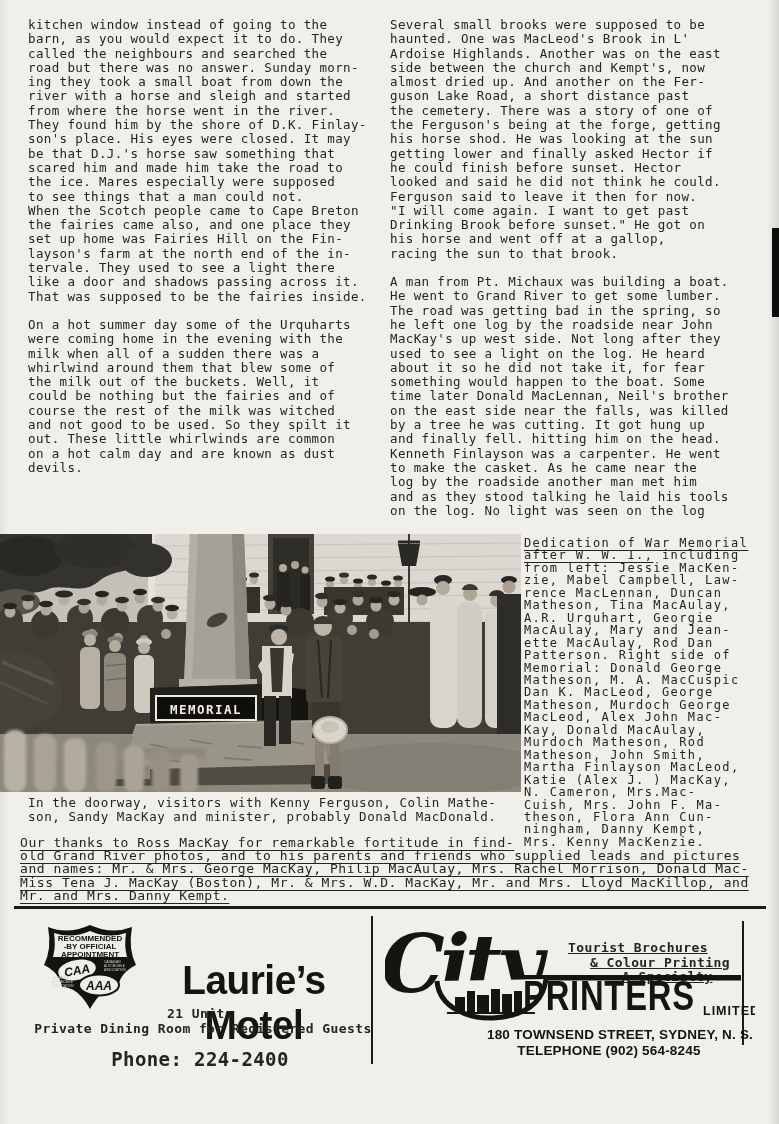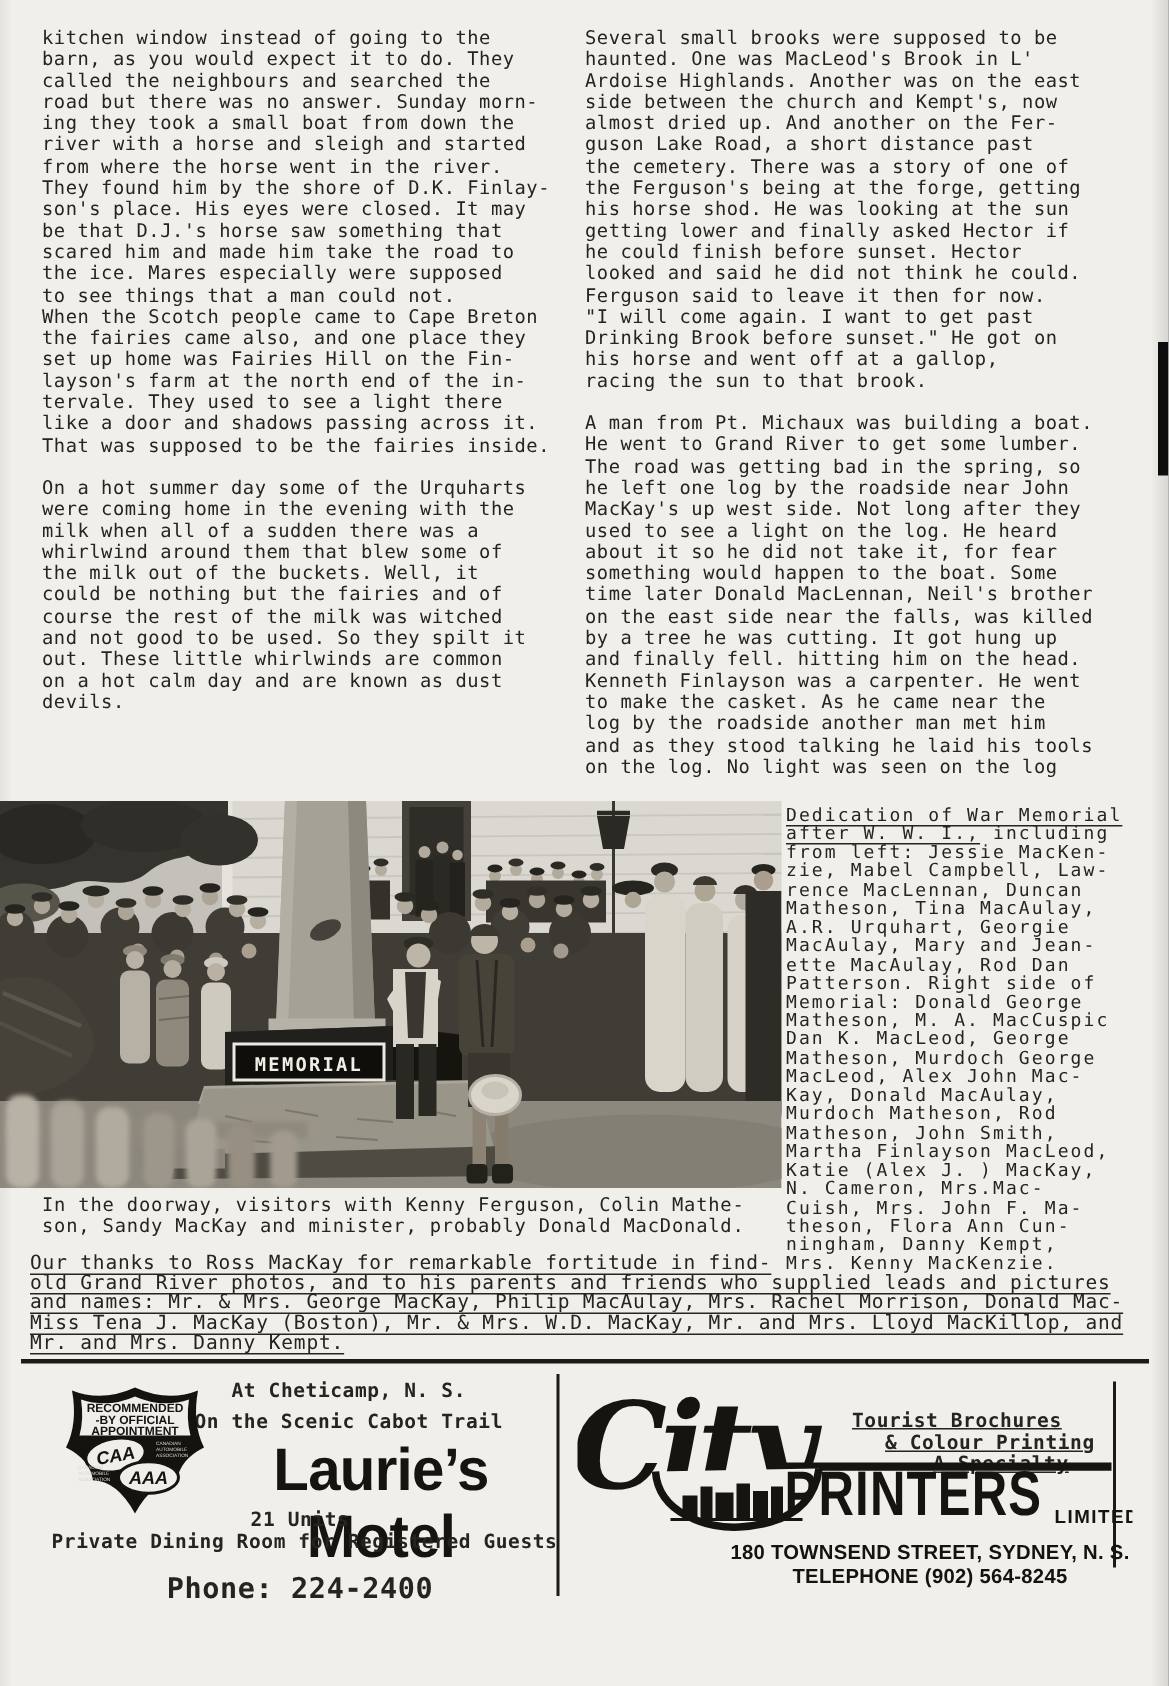--- a/index.html
+++ b/index.html
@@ -376,22 +376,20 @@
 old Grand River photos, and to his parents and friends who supplied leads and pictures
 and names: Mr. &amp; Mrs. George MacKay, Philip MacAulay, Mrs. Rachel Morrison, Donald Mac-
 Miss Tena J. MacKay (Boston), Mr. &amp; Mrs. W.D. MacKay, Mr. and Mrs. Lloyd MacKillop, and
 Mr. and Mrs. Danny Kempt.</div>
 
   <div class="abs rule" style="left:14px; top:906px; width:752px; height:2.5px;"></div>
 
   <div class="abs rule" style="left:371px; top:916px; width:2px; height:148px;"></div>
   <div class="abs rule" style="left:742px; top:921px; width:2px; height:124px;"></div>
 
-  <div class="abs ad-head mono-b ctr" style="left:60px; top:920px; width:345px;">At Cheticamp, N. S.</div>
-  <div class="abs ad-head mono-b ctr" style="left:60px; top:941px; width:345px;">On the Scenic Cabot Trail</div>
   <div class="abs motel-name ctr" style="left:140px; top:958px; width:235px;">Laurie’s Motel</div>
   <div class="abs ad-head mono-b ctr" style="left:20px; top:1006px; width:360px;">21 Units</div>
   <div class="abs ad-head mono-b ctr" style="left:18px; top:1021px; width:370px;">Private Dining Room for Registered Guests</div>
   <div class="abs ad-head mono-b ctr" style="left:20px; top:1048px; width:360px; font-size:19px;">Phone: 224-2400</div>
 
   <div class="abs" style="left:40px; top:921px; width:100px; height:92px;">
     <svg viewBox="0 0 100 92" width="100" height="92">
       <path d="M8,6 Q28,14 50,4 Q72,14 92,6 Q88,28 96,44 Q80,52 78,66 Q62,66 50,88 Q38,66 22,66 Q20,52 4,44 Q12,28 8,6 Z" fill="#14130f"></path>
       <path d="M14,12 Q32,18 50,10 Q68,18 86,12 Q84,25 87,36 L13,36 Q16,25 14,12 Z" fill="#efeeea"></path>
       <g font-family="'Liberation Sans',sans-serif" font-weight="bold" font-size="8" fill="#15140f" text-anchor="middle">
@@ -435,16 +433,16 @@
         <rect x="117" y="75" width="10" height="19"></rect>
           <rect x="129" y="72" width="8" height="22"></rect>
       </g>
       <line x1="62" y1="94" x2="150" y2="94" stroke="#15140f" stroke-width="2"></line>
       <text transform="translate(138,91) scale(0.78,1)" x="0" y="0" font-family="'Liberation Sans',sans-serif" font-weight="bold" font-size="42" letter-spacing="1" fill="#15140f">PRINTERS</text>
       <text x="318" y="96" font-family="'Liberation Sans',sans-serif" font-weight="bold" font-size="12.5" letter-spacing="1" fill="#15140f">LIMITED</text>
     </svg>
   </div>
 
   <div class="abs addr ctr" style="left:475px; top:1027px; width:290px;">180 TOWNSEND STREET, SYDNEY, N. S.</div>
-  <div class="abs addr ctr" style="left:475px; top:1043px; width:290px;">TELEPHONE (902) 564-8245</div>
+  <div class="abs addr ctr" style="left:464px; top:1043px; width:290px;">TELEPHONE (902) 564-8245</div>
 
   <div class="abs black-tab" style="left:772px; top:228px; width:7px; height:89px;"></div>
 </div>
 
 </body></html>

